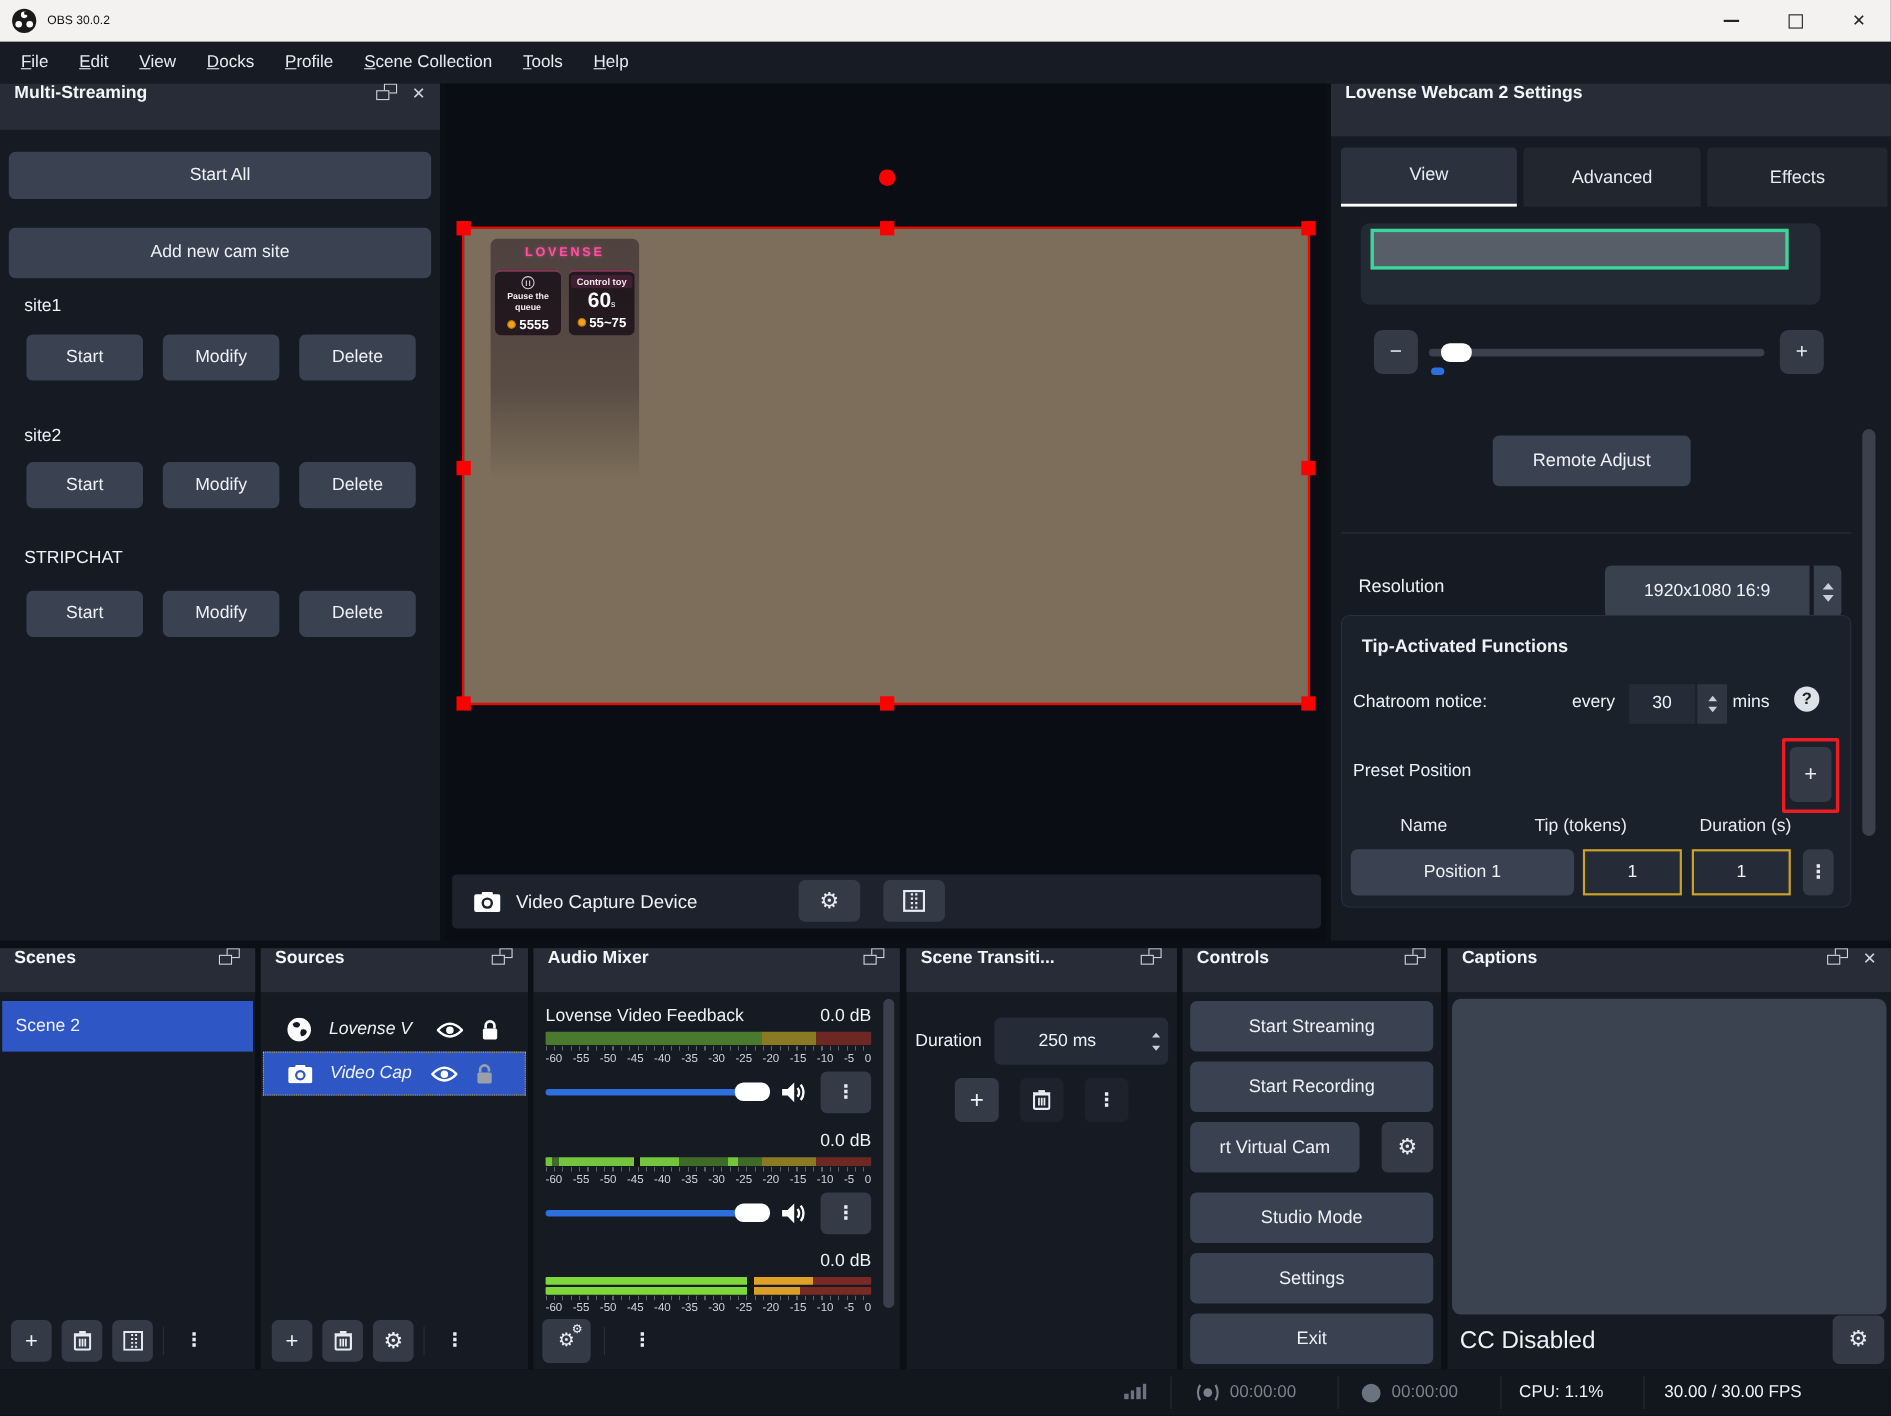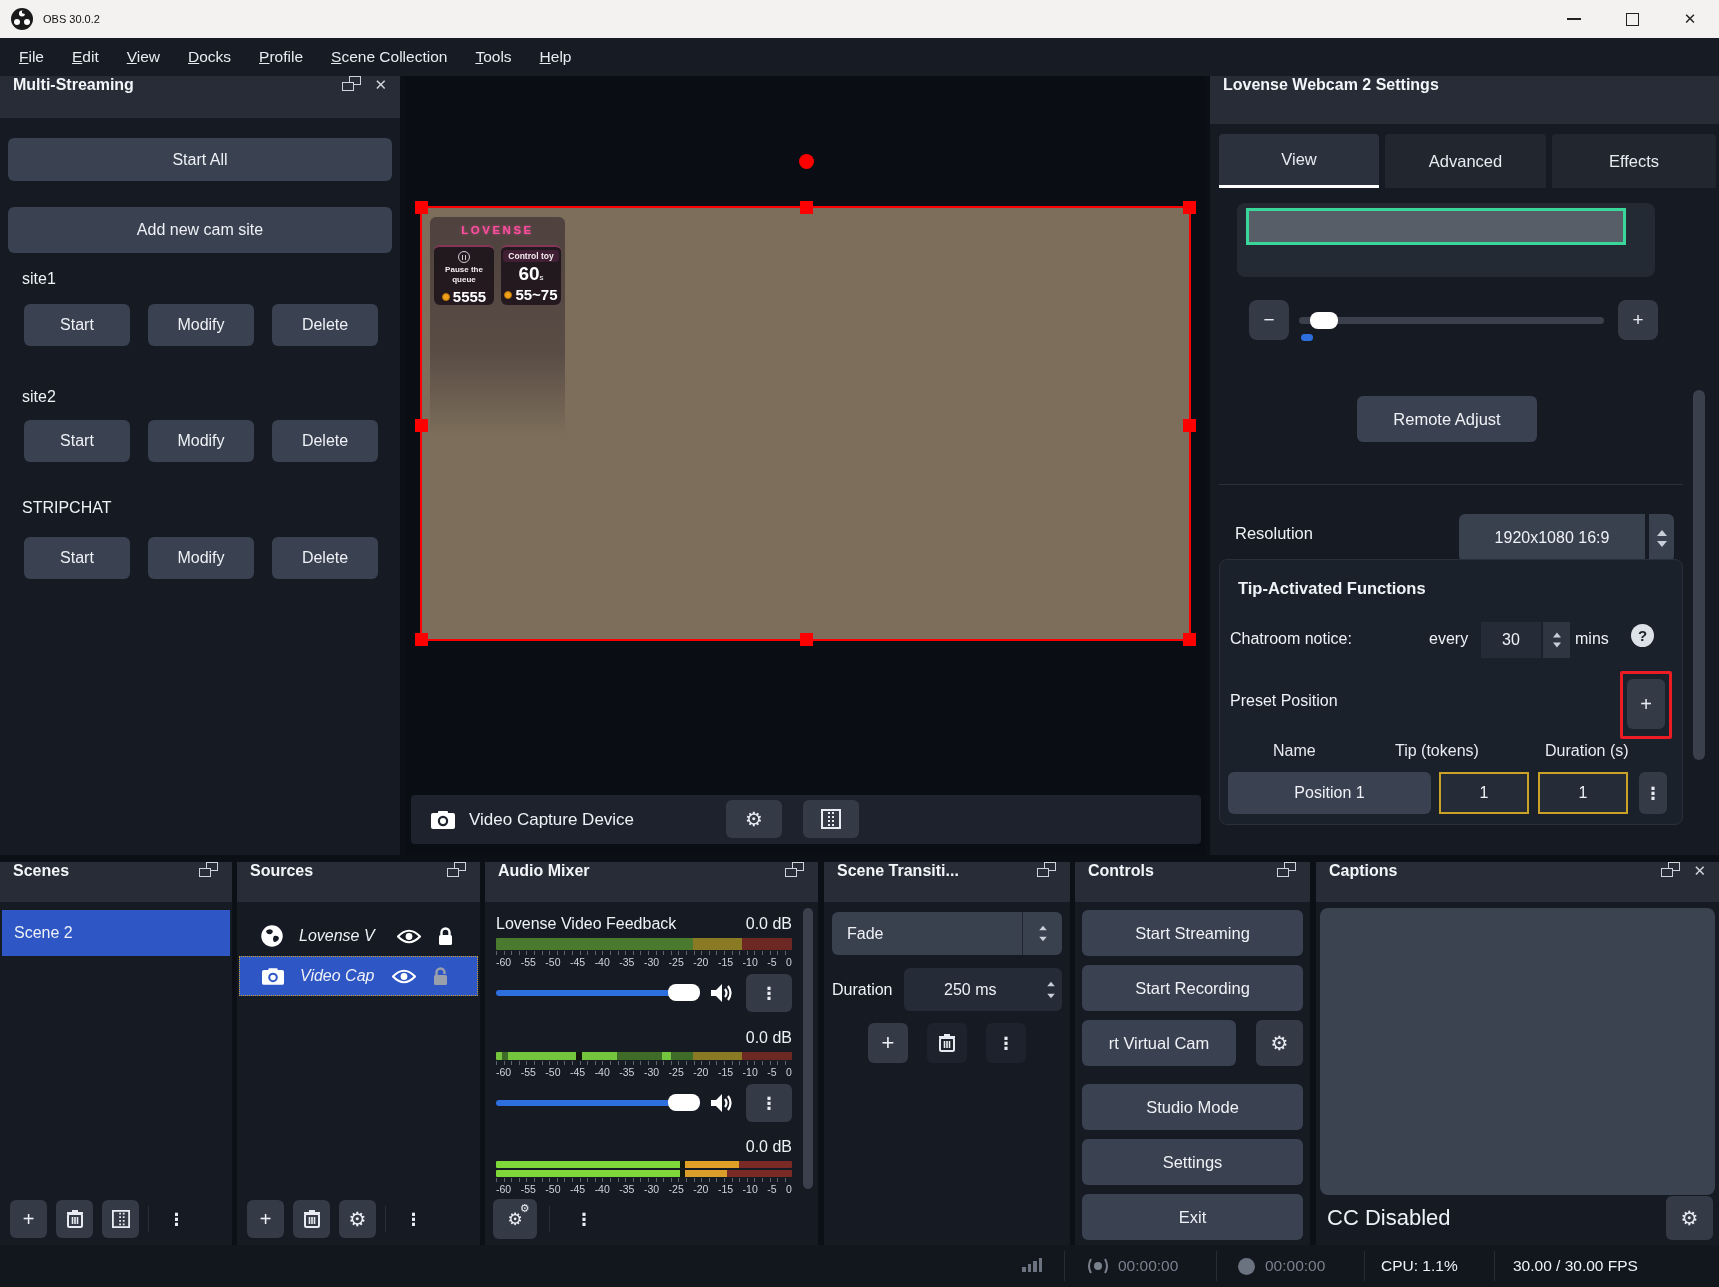--- a/index.html
+++ b/index.html
@@ -54,32 +54,32 @@
       radial-gradient(ellipse 150px 230px at 64% 44%, rgba(148,162,178,.8), rgba(148,162,178,0) 70%),
       radial-gradient(ellipse 260px 220px at 95% 15%, rgba(60,48,38,.55), rgba(60,48,38,0) 70%),
       radial-gradient(ellipse 320px 240px at 5% 100%, rgba(92,76,56,.8), rgba(92,76,56,0) 70%),
       linear-gradient(115deg, #8a7a64, #85766０ 45%, #7b6d58 100%);
     filter:blur(16px);
   }
   .handle { position:absolute; width:13px; height:13px; background:#f00; }
   #rot-dot { position:absolute; left:394px; top:78px; width:15px; height:15px; border-radius:50%; background:#f00; }
 
   
-  #lov { position:absolute; left:8px; top:9px; width:135px; height:219px; border-radius:6px;
+  #lov { position:absolute; left:24px; top:9px; width:135px; height:219px; border-radius:6px;
          background:linear-gradient(to bottom, rgba(42,30,40,.55), rgba(42,30,40,.42) 62%, rgba(42,30,40,0)); }
   #lov .brand { text-align:center; margin-top:7px; font-size:11.5px; font-weight:bold; letter-spacing:2.5px; color:#ff4fa0; text-shadow:0 0 3px rgba(255,79,160,.6); }
   .lov-tiles { display:flex; gap:7px; justify-content:center; margin-top:9px; }
   .lov-tile { width:60px; height:60px; background:rgba(22,14,22,.8); border-radius:6px; border-top:2px solid rgba(255,90,160,.45); display:flex; flex-direction:column; align-items:center; }
   .pause-ic { margin-top:4px; width:12px; height:12px; border:1px solid #d8c9d2; border-radius:50%; display:flex; align-items:center; justify-content:center; gap:1.5px; }
   .pause-ic i { width:1.5px; height:5px; background:#d8c9d2; }
   .lov-small { font-size:8px; font-weight:bold; color:#f2ecef; line-height:1.25; text-align:center; }
   .lov-cap { font-size:8.5px; font-weight:bold; color:#f2ecef; margin-top:3px; background:rgba(120,40,90,.35); padding:1px 5px; border-radius:3px; }
   .lov-big { font-size:19px; font-weight:bold; color:#fff; line-height:1; margin-top:2px; }
   .lov-big small { font-size:8px; font-weight:normal; }
-  .coin-row { display:flex; align-items:center; gap:3px; margin-top:3px; font-size:15px; font-weight:bold; color:#fff; }
+  .coin-row { display:flex; align-items:center; gap:3px; margin-top:3px; font-size:12px; font-weight:bold; color:#fff; }
   .coin { width:8px; height:8px; border-radius:50%; background:#f0a21b; border:1px solid #b87208; }
 
   
   #srcbar { position:absolute; left:6px; top:719px; width:790px; height:49px; background:#1d222c; border-radius:4px; display:flex; align-items:center; }
   #srcbar .label { margin-left:14px; font-size:17px; color:#eef1f6; }
   #srcbar .sq-btn { width:56px; height:38px; position:absolute; top:5px; }
 
   
   #settings { left:1210px; top:76px; width:509px; height:779px; }
   #settings .dock-title { height:48px; }
@@ -624,27 +624,20 @@
 <div class="dock bdock" id="transitions">
   <div class="dock-title">
     <span>Scene Transiti...</span>
     <span class="spacer"></span>
     <span class="float-ic">
         <i></i>
         <i></i>
       </span>
   </div>
   <div class="body">
-    <div class="combo">
-      <span>Fade</span>
-      <span class="spin">
-          <span class="chev-u" style="transform:scale(.75);"></span>
-          <span class="chev-d" style="transform:scale(.75);"></span>
-        </span>
-    </div>
     <div class="dur-row">
       <span class="dlabel">Duration</span>
       <div class="spinbox">
         <span>250 ms</span>
         <span class="spin">
             <span class="chev-u" style="transform:scale(.75);"></span>
             <span class="chev-d" style="transform:scale(.75);"></span>
           </span>
       </div>
     </div>

